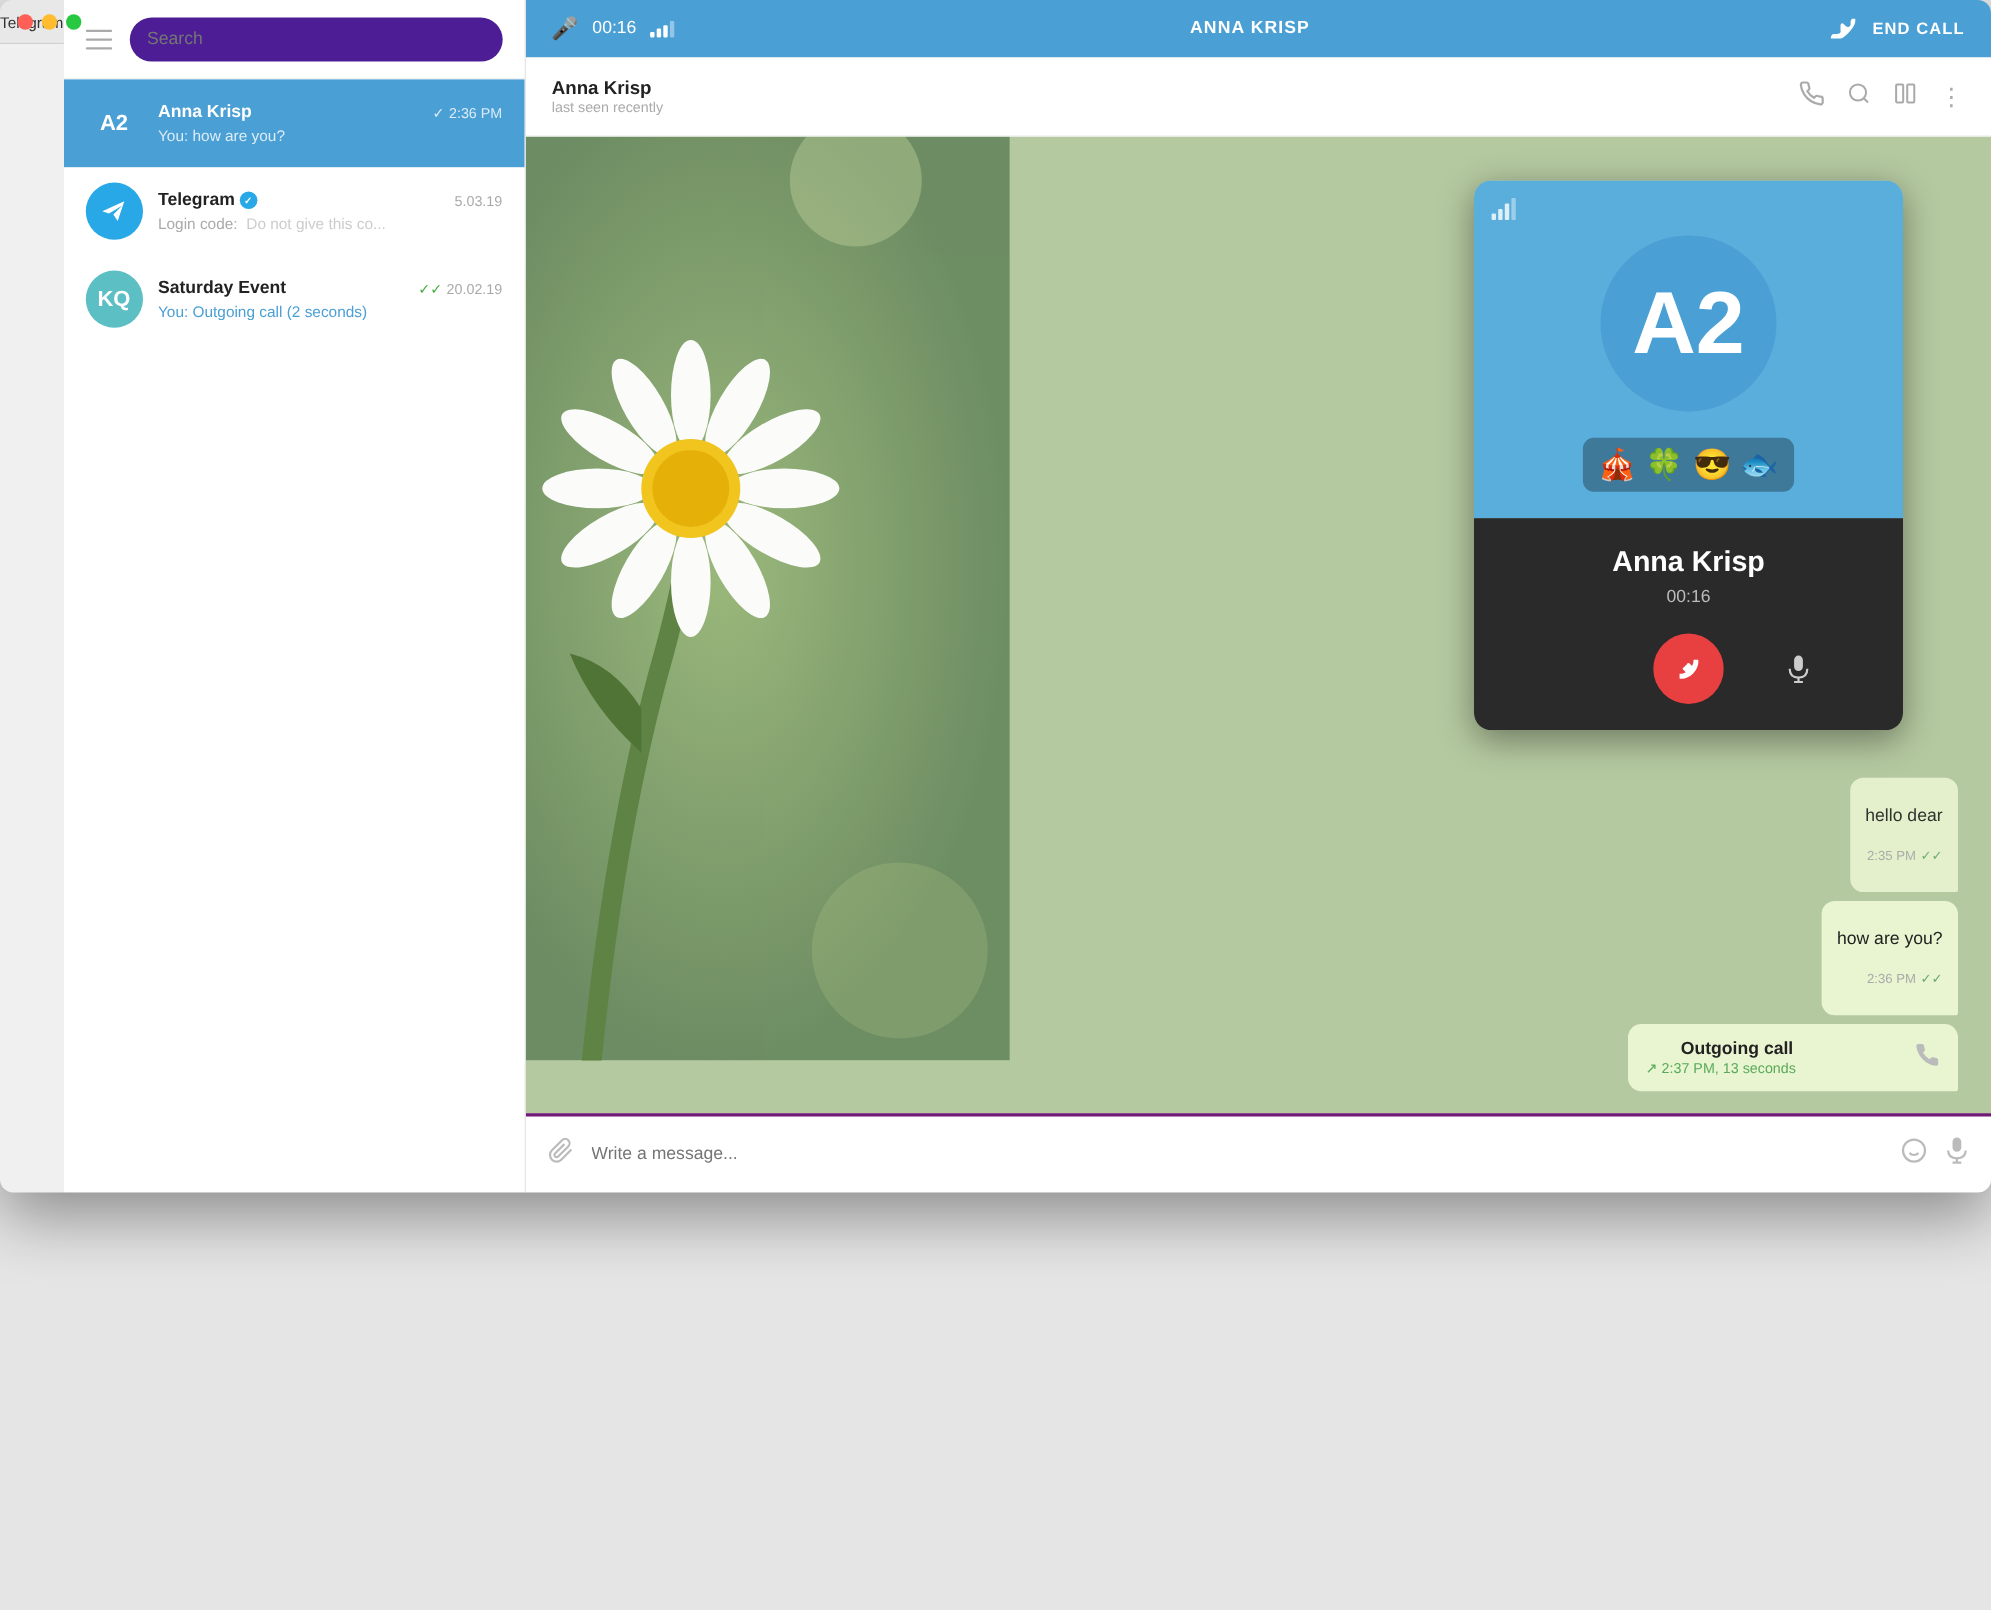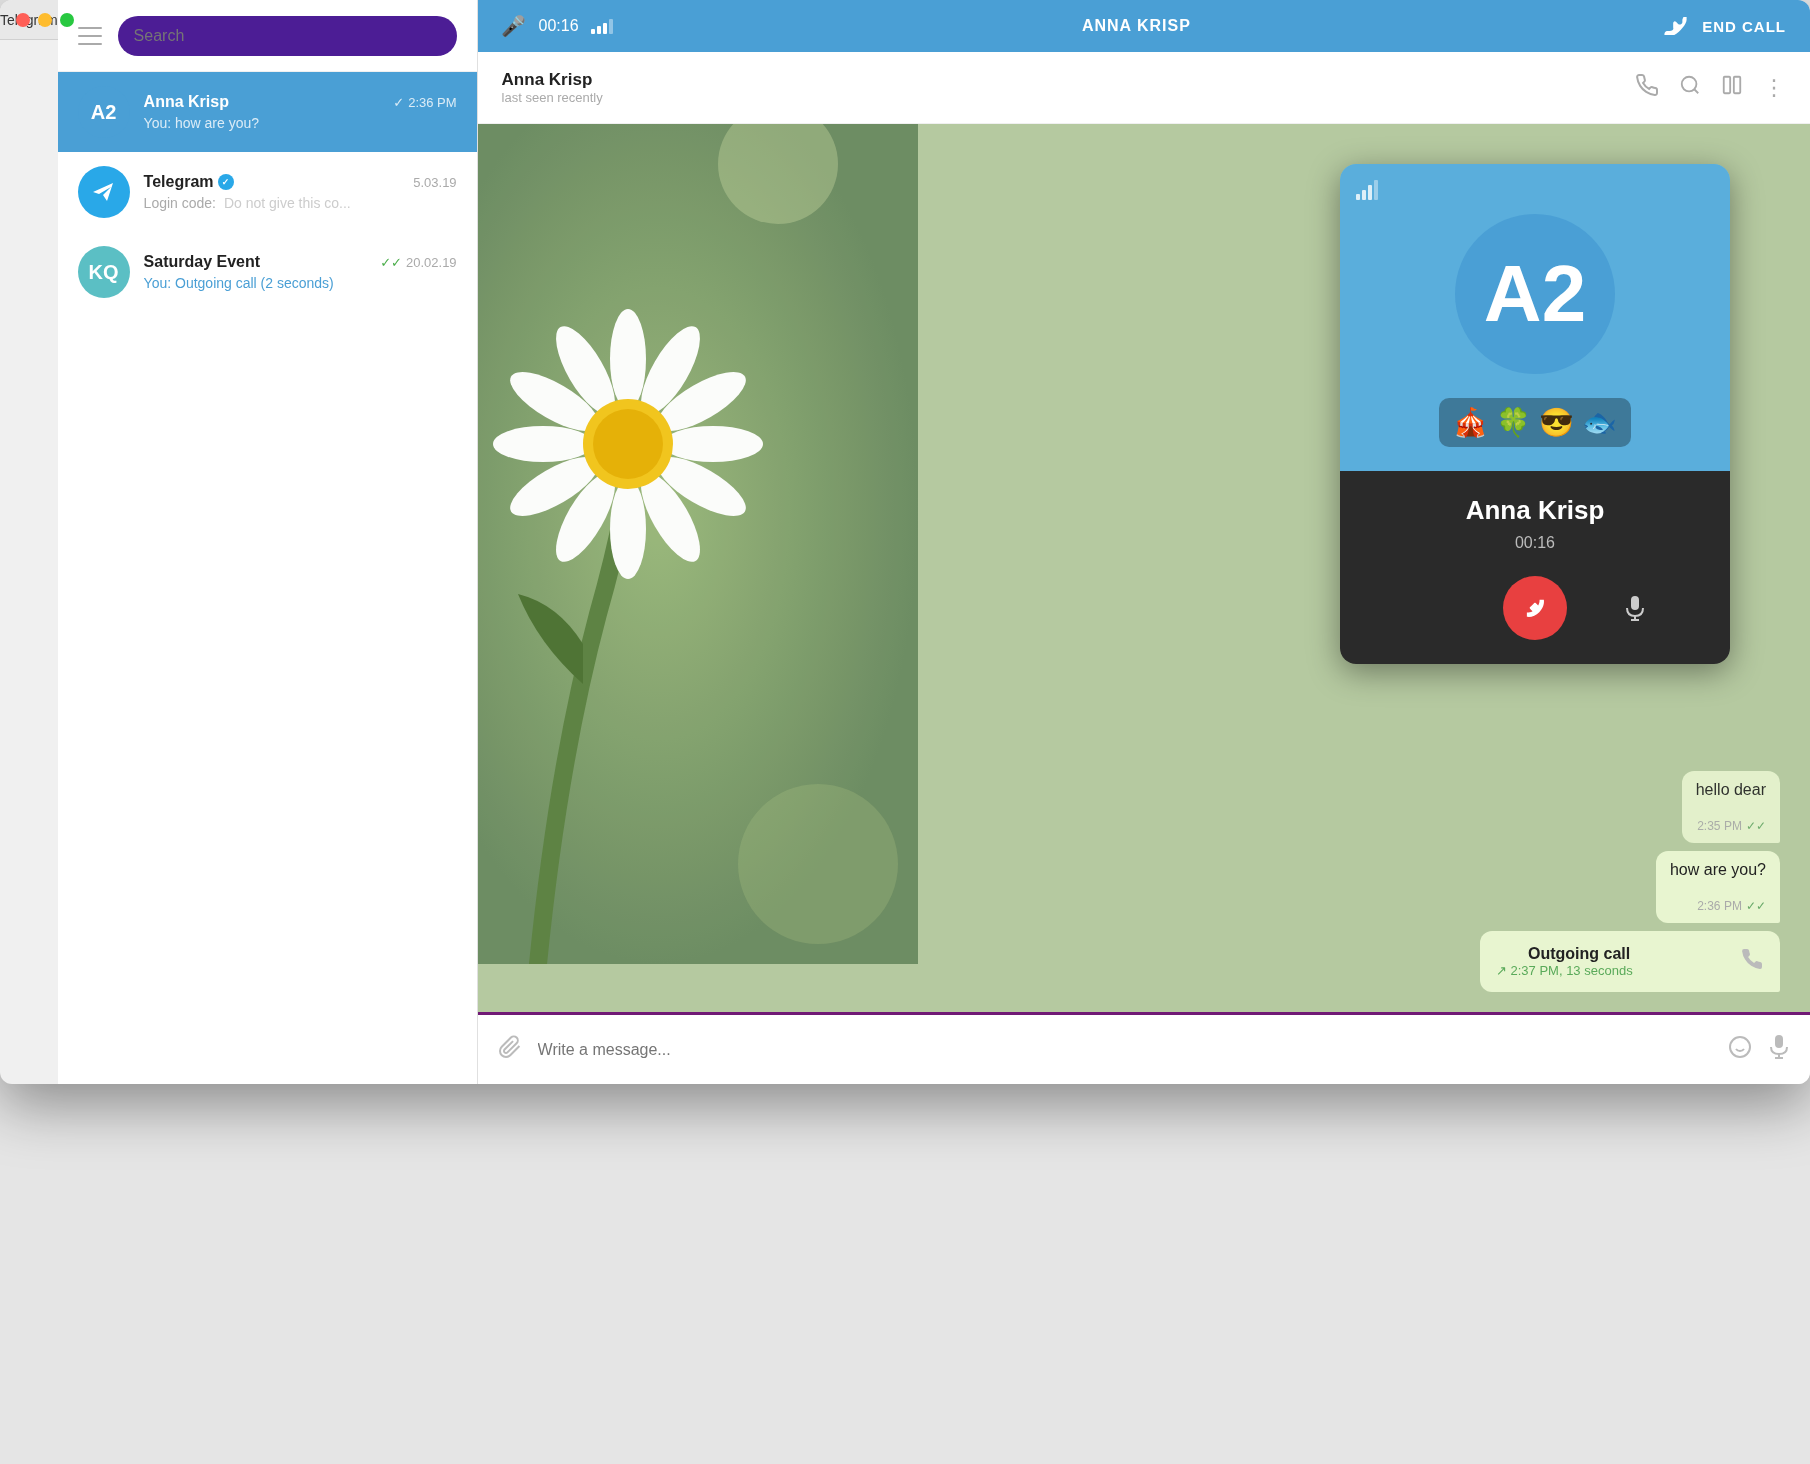--- a/index.html
+++ b/index.html
@@ -306,21 +306,21 @@
       display: flex;
       flex-direction: column;
       align-items: flex-end;
       gap: 8px;
     }
 
     .msg-bubble {
       max-width: 500px;
       background: #e8f5d0;
       border-radius: 12px 12px 2px 12px;
-      padding: 10px 14px;
+      padding: 26px 14px;
       font-size: 16px;
       color: #222;
       position: relative;
     }
 
     .msg-bubble-outgoing-call {
       background: #e8f5d0;
       border-radius: 12px 12px 2px 12px;
       padding: 14px 16px;
       min-width: 300px;

